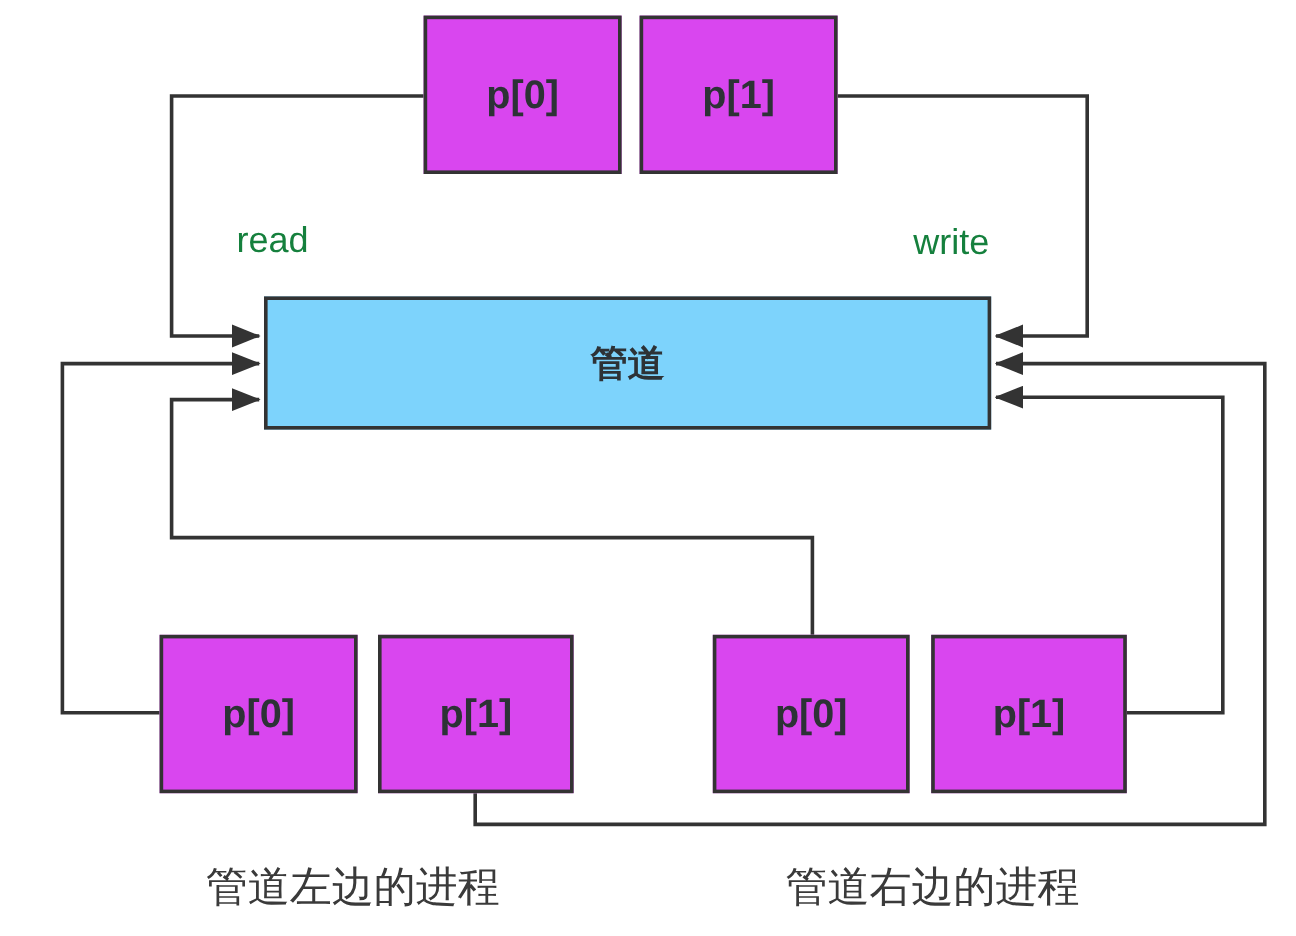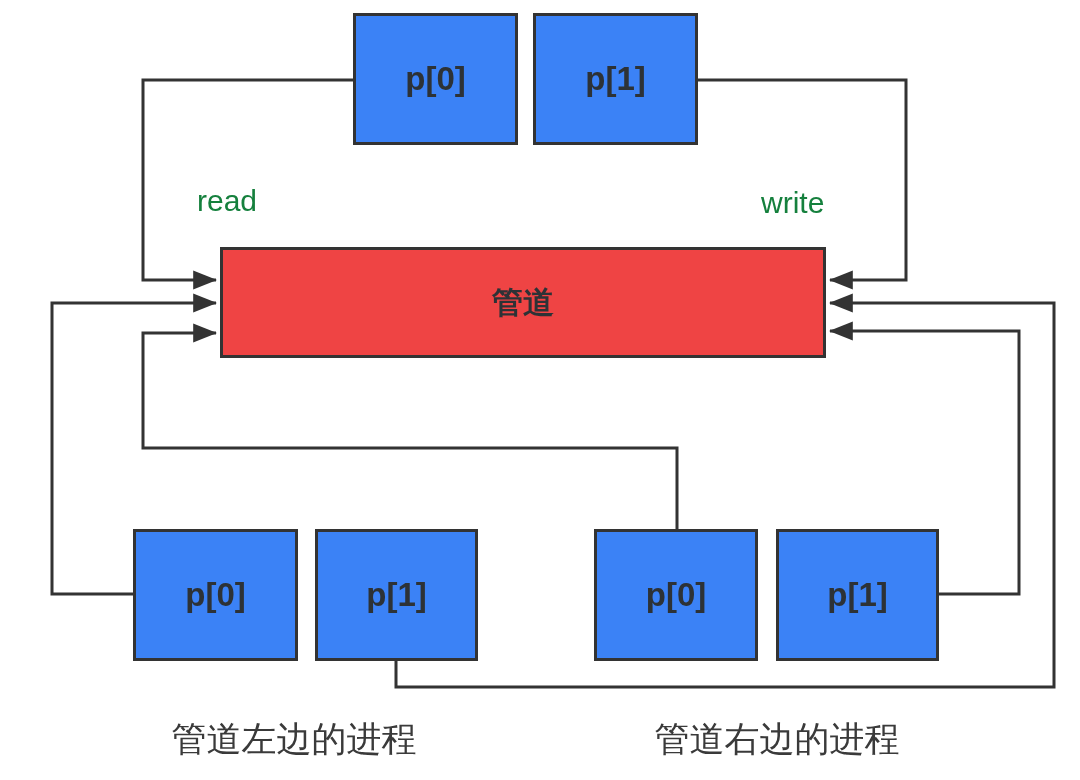--- a/index.html
+++ b/index.html
@@ -24,24 +24,24 @@
     position: absolute;
     border: 3px solid #333333;
     display: flex;
     align-items: center;
     justify-content: center;
     font-weight: bold;
     font-size: 33px;
     color: #2d3236;
   }
 
-  .fd-box { background: #3b82f6; }
+  .fd-box { background: #d946ef; }
 
   .pipe-box {
-    background: #ef4444;
+    background: #7dd3fc;
     font-size: 31px;
   }
 
   .node-top-p0 { left: 353px; top: 13px;  width: 165px; height: 132px; }
   .node-top-p1 { left: 533px; top: 13px;  width: 165px; height: 132px; }
   .node-pipe   { left: 220px; top: 247px; width: 606px; height: 111px; }
   .node-bl-p0  { left: 133px; top: 529px; width: 165px; height: 132px; }
   .node-bl-p1  { left: 315px; top: 529px; width: 163px; height: 132px; }
   .node-br-p0  { left: 594px; top: 529px; width: 164px; height: 132px; }
   .node-br-p1  { left: 776px; top: 529px; width: 163px; height: 132px; }

